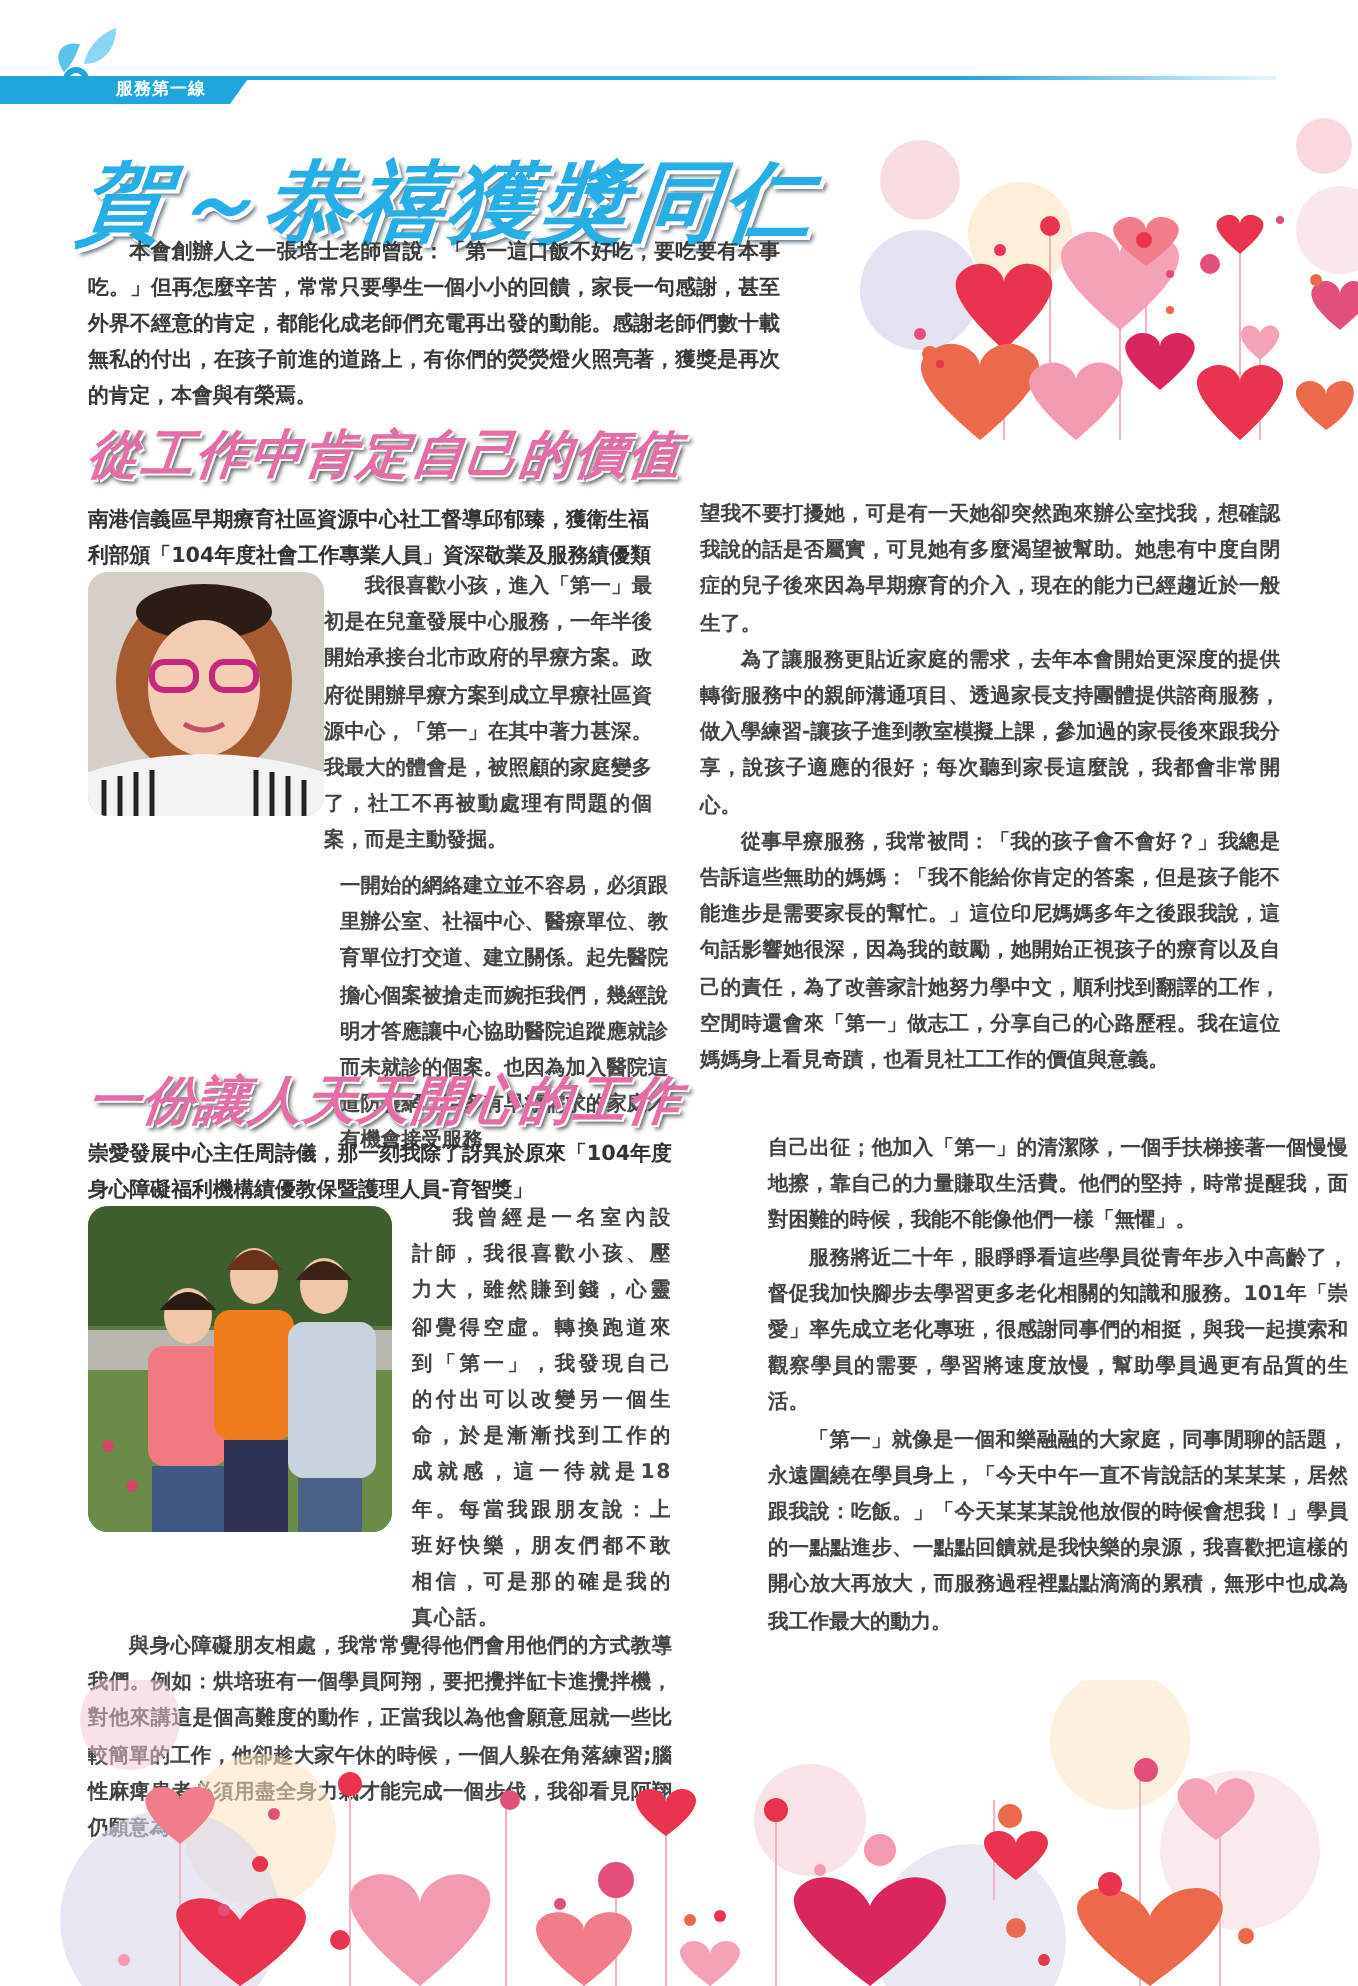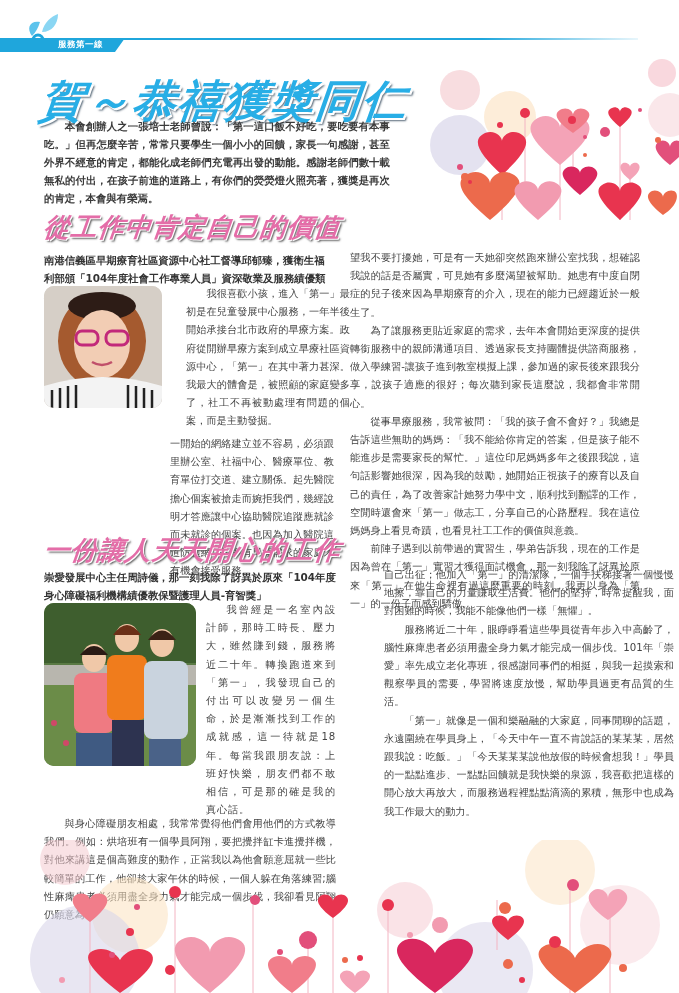--- a/index.html
+++ b/index.html
@@ -23,21 +23,21 @@
   .intro { position: absolute; left: 44px; top: 117px; width: 346px; font-size: 10.4px; line-height: 18px; font-weight: bold; color: #3a3a3a; }
   .intro p { text-indent: 2em; text-align: justify; }
 
   
   .sec-title { position: absolute; font-family: "DejaVu Serif", serif; font-weight: bold; font-style: italic;
     font-size: 26px; color: #e46da8; letter-spacing: 1px;
     text-shadow: 1px 1px 0 #fff, 2px 2px 2px #555; transform: skewX(-6deg); }
   .sec-sub { position: absolute; font-size: 10.4px; font-weight: bold; line-height: 18px; color: #333; }
 
   .body-text { position: absolute; font-size: 10.2px; line-height: 18.2px; color: #444; text-align: justify; }
-  .body-text p { text-indent: 2em; }
+  .body-text p { text-indent: 2em; font-weight: bold; }
   .body-text p.cont { text-indent: 0; }
 
   .photo { position: absolute; border-radius: 10px; overflow: hidden; }
 
   
   .deco { position: absolute; pointer-events: none; }
 </style>
 </head>
 <body>
 
@@ -121,32 +121,31 @@
         <line x1="24" y1="100" x2="24" y2="122"></line>
         <line x1="32" y1="99" x2="32" y2="122"></line>
         <line x1="84" y1="99" x2="84" y2="122"></line>
         <line x1="92" y1="100" x2="92" y2="122"></line>
         <line x1="100" y1="102" x2="100" y2="122"></line>
         <line x1="108" y1="104" x2="108" y2="122"></line>
       </g>
   </svg>
 </div>
 
-<div class="body-text" style="left:186px;top:285px;width:164px;">
+<div class="body-text" style="left:162px;top:285px;width:164px;">
   <p>我很喜歡小孩，進入「第一」最初是在兒童發展中心服務，一年半後開始承接台北市政府的早療方案。政府從開辦早療方案到成立早療社區資源中心，「第一」在其中著力甚深。我最大的體會是，被照顧的家庭變多了，社工不再被動處理有問題的個案，而是主動發掘。</p>
 </div>
 <div class="body-text" style="left:44px;top:403px;width:290px;">
   <p style="padding-left:126px;text-indent:0;margin-top:32px;">一開始的網絡建立並不容易，必須跟里辦公室、社福中心、醫療單位、教育單位打交道、建立關係。起先醫院擔心個案被搶走而婉拒我們，幾經說明才答應讓中心協助醫院追蹤應就診而未就診的個案。也因為加入醫院這道防護網，更多有早療需求的家庭才有機會接受服務。</p>
 </div>
 
 <div class="body-text" style="left:350px;top:249px;width:290px;">
   <p class="cont">望我不要打擾她，可是有一天她卻突然跑來辦公室找我，想確認我說的話是否屬實，可見她有多麼渴望被幫助。她患有中度自閉症的兒子後來因為早期療育的介入，現在的能力已經趨近於一般生了。</p>
   <p>為了讓服務更貼近家庭的需求，去年本會開始更深度的提供轉銜服務中的親師溝通項目、透過家長支持團體提供諮商服務，做入學練習-讓孩子進到教室模擬上課，參加過的家長後來跟我分享，說孩子適應的很好；每次聽到家長這麼說，我都會非常開心。</p>
   <p>從事早療服務，我常被問：「我的孩子會不會好？」我總是告訴這些無助的媽媽：「我不能給你肯定的答案，但是孩子能不能進步是需要家長的幫忙。」這位印尼媽媽多年之後跟我說，這句話影響她很深，因為我的鼓勵，她開始正視孩子的療育以及自己的責任，為了改善家計她努力學中文，順利找到翻譯的工作，空閒時還會來「第一」做志工，分享自己的心路歷程。我在這位媽媽身上看見奇蹟，也看見社工工作的價值與意義。</p>
-  <p>前陣子遇到以前帶過的實習生，學弟告訴我，現在的工作是因為曾在「第一」實習才獲得面試機會，那一刻我除了訝異於原來「第一」在他生命裡有過這麼重要的時刻，我更以身為「第一」的一份子而感到驕傲。</p>
 </div>
 
 <div class="sec-title" style="left:44px;top:533px;">一份讓人天天開心的工作</div>
 <div class="sec-sub" style="left:44px;top:568px;width:292px;">崇愛發展中心主任周詩儀，那一刻我除了訝異於原來「104年度身心障礙福利機構績優教保暨護理人員-育智獎」</div>
 
 <div class="photo" style="left:44px;top:603px;width:152px;height:163px;">
   <svg width="152" height="163" viewBox="0 0 152 163">
     <rect width="152" height="163" fill="#5a7a44"></rect>
     <rect y="0" width="152" height="60" fill="#3e5e2e"></rect>
     <rect y="62" width="152" height="20" fill="#b8b6ae"></rect>
@@ -165,29 +164,29 @@
     <rect x="63" y="52" width="40" height="65" rx="8" fill="#f07c1c"></rect>
     <rect x="68" y="117" width="32" height="46" fill="#2d3350"></rect>
     <ellipse cx="118" cy="40" rx="12" ry="14" fill="#f0c8a8"></ellipse>
       <path d="M104 37 Q118 18 132 37" fill="#3b2216"></path>
     <rect x="100" y="58" width="44" height="78" rx="8" fill="#c9d3de"></rect>
     <rect x="105" y="136" width="32" height="27" fill="#4a6288"></rect>
   </svg>
 </div>
 
 <div class="body-text" style="left:206px;top:601px;width:130px;">
-  <p style="letter-spacing:0.8px;">我曾經是一名室內設計師，那時工時長、壓力大，雖然賺到錢，服務將近二十年。轉換跑道來到「第一」，我發現自己的付出可以改變另一個生命，於是漸漸找到工作的成就感，這一待就是18年。每當我跟朋友說：上班好快樂，朋友們都不敢相信，可是那的確是我的真心話。</p>
+  <p style="letter-spacing:0.8px;">我曾經是一名室內設計師，我很喜歡小孩、壓力大，雖然賺到錢，心靈卻覺得空虛。轉換跑道來到「第一」，我發現自己的付出可以改變另一個生命，於是漸漸找到工作的成就感，這一待就是18年。每當我跟朋友說：上班好快樂，朋友們都不敢相信，可是那的確是我的真心話。</p>
 </div>
 <div class="body-text" style="left:44px;top:815px;width:292px;">
   <p>與身心障礙朋友相處，我常常覺得他們會用他們的方式教導我們。例如：烘培班有一個學員阿翔，要把攪拌缸卡進攪拌機，對他來講這是個高難度的動作，正當我以為他會願意屈就一些比較簡單的工作，他卻趁大家午休的時候，一個人躲在角落練習;腦性麻痺患者必須用盡全身力氣才能完成一個步伐，我卻看見阿翔仍願意為</p>
 </div>
 
 <div class="body-text" style="left:350px;top:566px;width:290px;margin-left:34px;">
   <p class="cont">自己出征；他加入「第一」的清潔隊，一個手扶梯接著一個慢慢地擦，靠自己的力量賺取生活費。他們的堅持，時常提醒我，面對困難的時候，我能不能像他們一樣「無懼」。</p>
-  <p>服務將近二十年，眼睜睜看這些學員從青年步入中高齡了，腦性麻痺患者必須用盡全身力氣才能完成一個步伐。101年「崇愛」率先成立老化專班，很感謝同事們的相挺，與我一起摸索和觀察學員的需要，學習將速度放慢，幫助學員過更有品質的生活。</p>
+  <p>服務將近二十年，眼睜睜看這些學員從青年步入中高齡了，督促我加快腳步去學習更多老化相關的知識和服務。101年「崇愛」率先成立老化專班，很感謝同事們的相挺，與我一起摸索和觀察學員的需要，學習將速度放慢，幫助學員過更有品質的生活。</p>
   <p>「第一」就像是一個和樂融融的大家庭，同事閒聊的話題，永遠圍繞在學員身上，「今天中午一直不肯說話的某某某，居然跟我說：吃飯。」「今天某某某說他放假的時候會想我！」學員的一點點進步、一點點回饋就是我快樂的泉源，我喜歡把這樣的開心放大再放大，而服務過程裡點點滴滴的累積，無形中也成為我工作最大的動力。</p>
 </div>
 
 <svg class="deco" style="left:0;top:840px;" width="679" height="153" viewBox="0 0 679 153">
   <circle cx="65" cy="20" r="25" fill="#f4c6cc" opacity="0.5"></circle>
   <circle cx="130" cy="75" r="38" fill="#fbe1bf" opacity="0.55"></circle>
   <circle cx="85" cy="120" r="55" fill="#d9d6ea" opacity="0.6"></circle>
   <circle cx="405" cy="70" r="28" fill="#f6c8d0" opacity="0.5"></circle>
   <circle cx="485" cy="130" r="48" fill="#d9d6ea" opacity="0.55"></circle>
   <circle cx="560" cy="30" r="35" fill="#fbe1bf" opacity="0.5"></circle>

